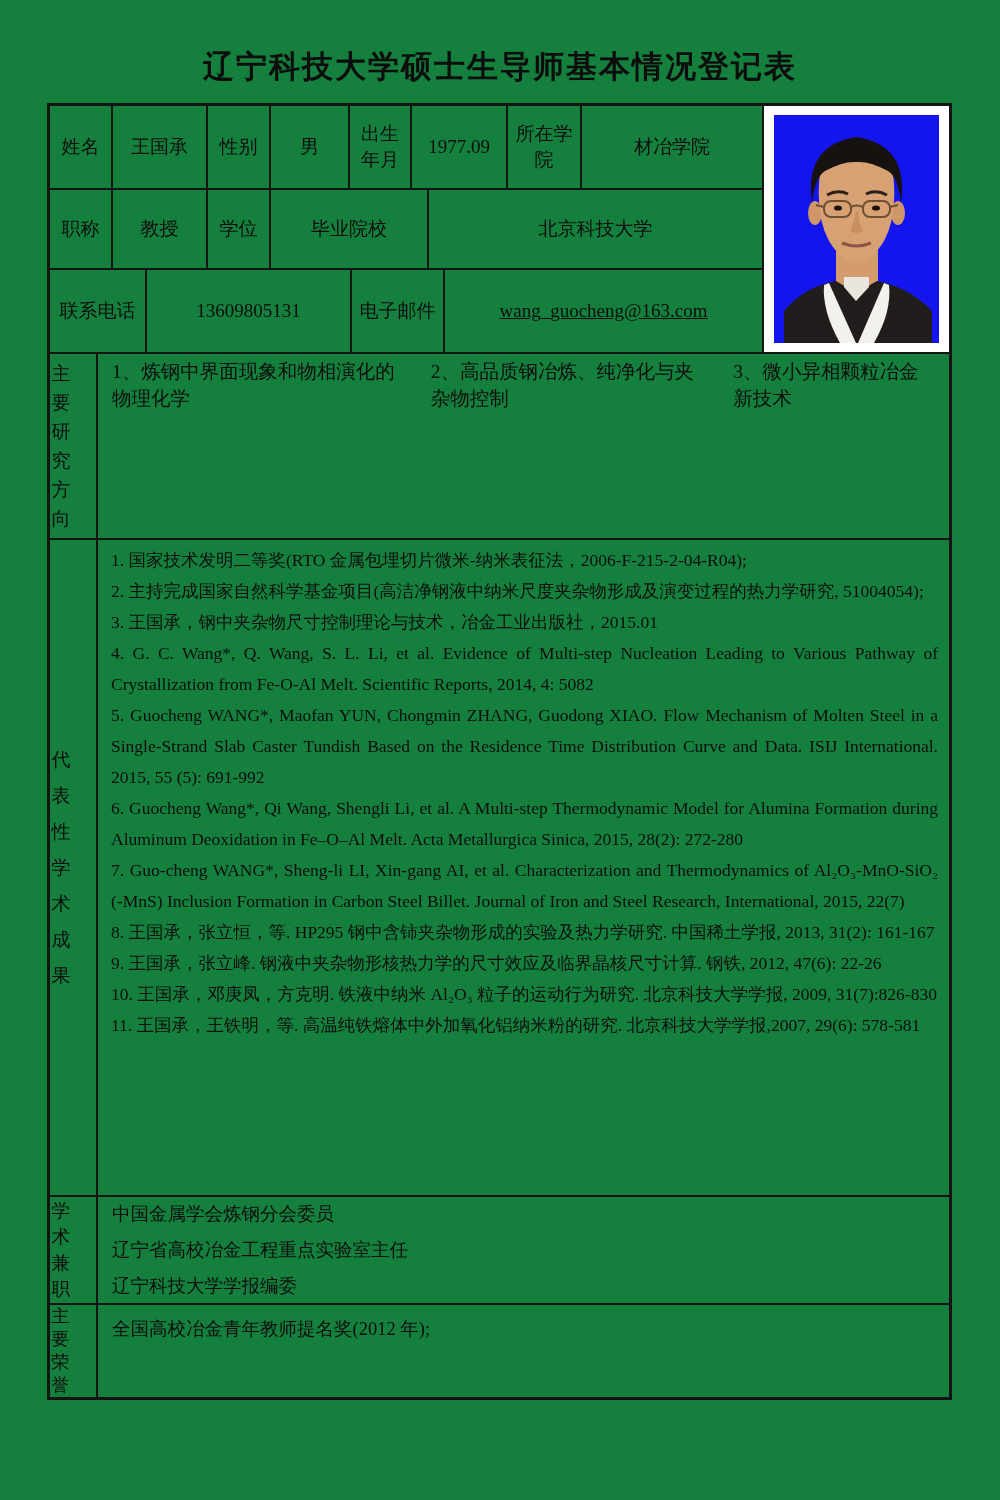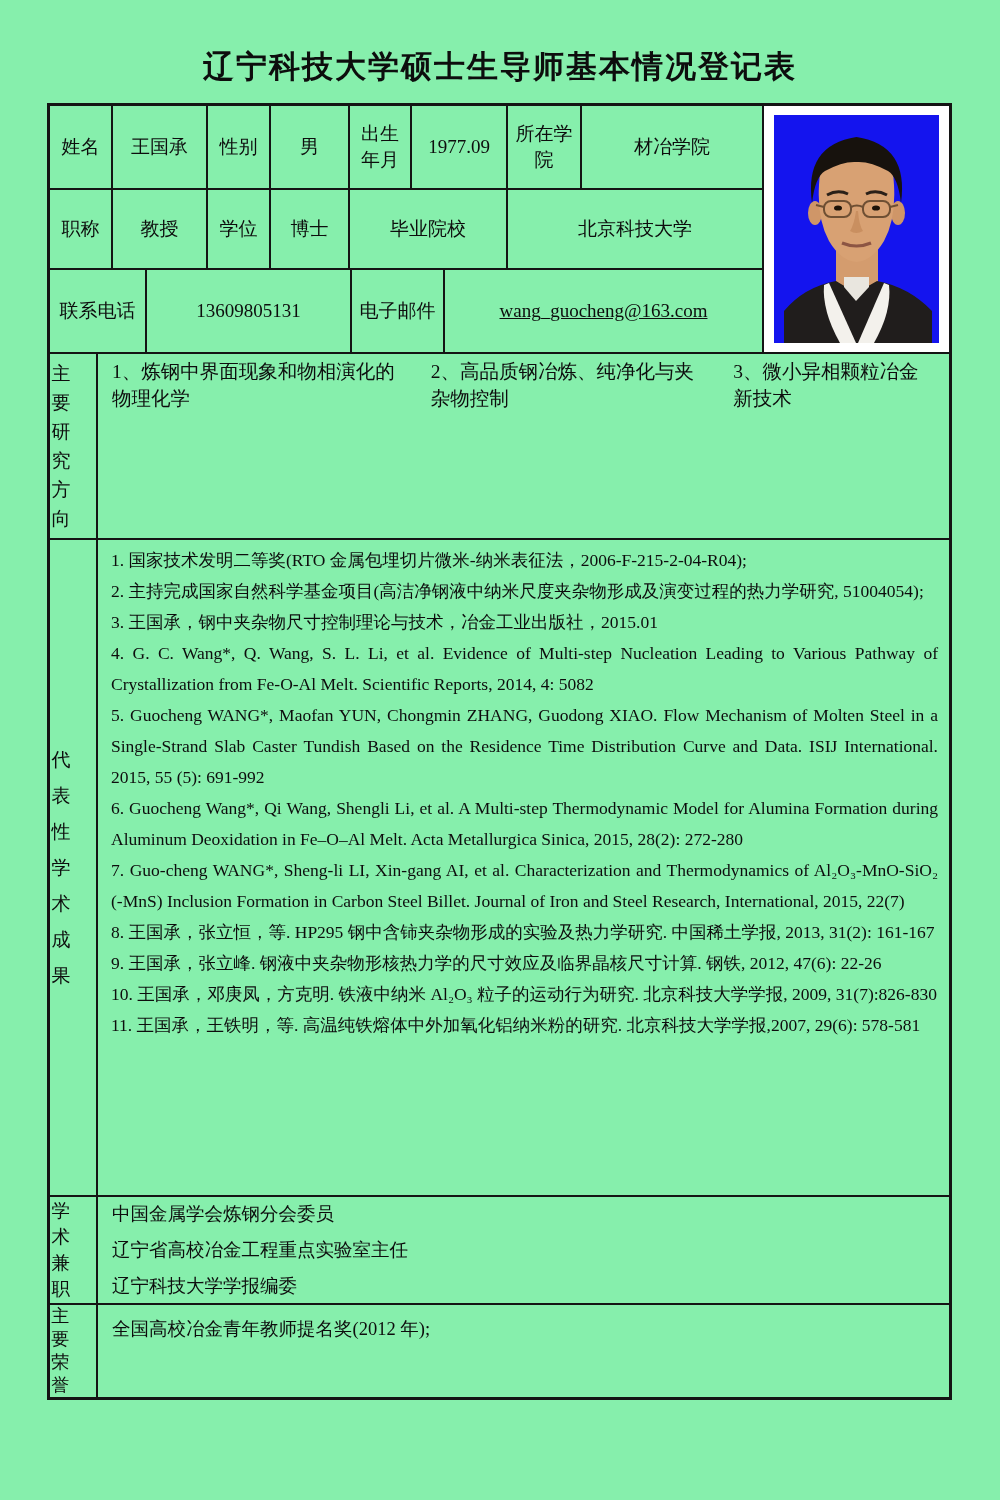--- a/index.html
+++ b/index.html
@@ -1,18 +1,18 @@
 <!DOCTYPE html>
 <html><head>
 <meta charset="utf-8">
 <style>
   * { margin:0; padding:0; box-sizing:border-box; }
   html,body { background:#e8e8e8; }
   .page {
-    position:relative; width:1000px; height:1500px; background:#86efac;
+    position:relative; width:1000px; height:1500px; background:#15803d;
     margin:0 auto; overflow:hidden;
     font-family:"Liberation Serif","DejaVu Serif",serif;
     color:#0d0d0d;
   }
   .doc-title {
     margin-top:46px; text-align:center;
     font-size:31px; font-weight:bold; letter-spacing:2px;
   }
   .form {
     width:905px; margin:15px 0 0 47px;
@@ -105,21 +105,20 @@
           <div class="cell w-birthL">出生年月</div>
           <div class="cell w-birthV">1977.09</div>
           <div class="cell w-colL">所在学院</div>
           <div class="cell w-grow">材冶学院</div>
         </div>
 
         <div class="hrow r2">
           <div class="cell w-label">职称</div>
           <div class="cell w-name">教授</div>
           <div class="cell w-sex">学位</div>
-          <div class="cell w-male">博士</div>
           <div class="cell w-almaL">毕业院校</div>
           <div class="cell w-grow">北京科技大学</div>
         </div>
 
         <div class="hrow r3">
           <div class="cell w-phoneL">联系电话</div>
           <div class="cell w-phoneV">13609805131</div>
           <div class="cell w-mailL">电子邮件</div>
           <div class="cell w-grow">
             <a href="#" class="underline">wang_guocheng@163.com</a>

